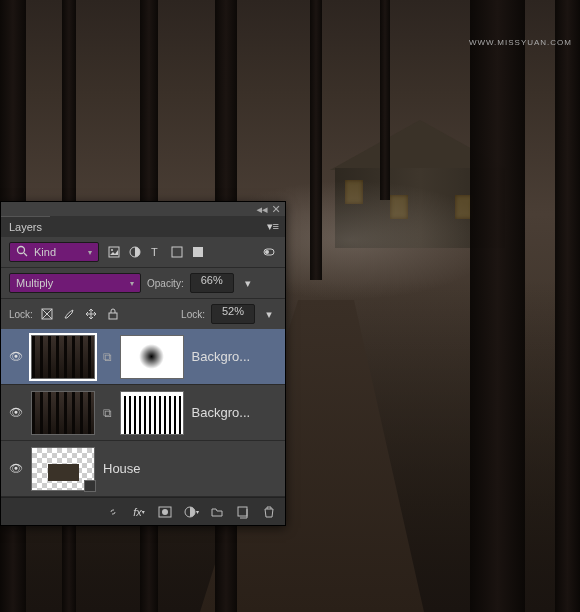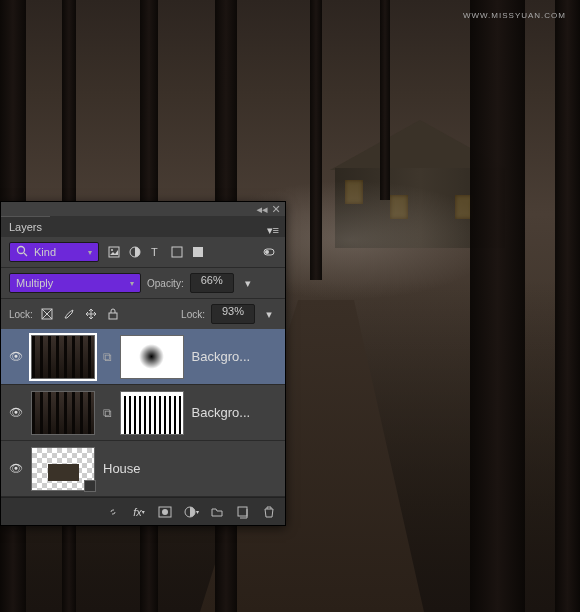--- a/index.html
+++ b/index.html
@@ -11,29 +11,29 @@
 .t8{left:380px;width:10px;height:200px}
 .house{position:absolute;left:300px;top:120px;width:260px;height:140px}
 .roof{position:absolute;left:30px;top:0;width:180px;height:50px;background:#3a3228;clip-path:polygon(50% 0,100% 100%,0 100%)}
 .wall{position:absolute;left:35px;top:48px;width:170px;height:80px;background:linear-gradient(90deg,#2e2820 0%,#3e362c 50%,#2e2820 100%)}
 .win{position:absolute;width:18px;height:24px;background:#5a4a2a;box-shadow:inset 0 0 4px #3a2a10}
 .w1{left:45px;top:60px}.w2{left:90px;top:75px}.w3{left:155px;top:75px}
 .path{position:absolute;left:200px;top:300px;width:280px;height:312px;background:linear-gradient(180deg,#3a2f26 0%,#2a2018 100%);clip-path:polygon(35% 0,55% 0,80% 100%,0 100%)}
 .ground{position:absolute;left:0;right:0;top:280px;height:332px;background:linear-gradient(180deg,transparent 0%,#1a1410 100%)}
 .fog{position:absolute;left:200px;top:180px;width:300px;height:120px;background:radial-gradient(ellipse,rgba(200,190,180,.25) 0%,transparent 70%)}
 .wm{position:absolute;top:2px;right:6px;font-size:14px;color:#fff;font-weight:bold;letter-spacing:1px}
-.wm2{position:absolute;top:6px;right:14px;font-size:8px;color:#aaa;letter-spacing:1px;margin-top:5px}
+.wm2{position:absolute;top:6px;right:8px;font-size:8px;color:#aaa;letter-spacing:1px;margin-top:32px}
 
 .panel{position:absolute;left:0;top:201px;width:286px;background:#404040;border:1px solid #000;box-shadow:0 2px 10px rgba(0,0,0,.6)}
 .phead{height:14px;background:#404040;display:flex;justify-content:flex-end;align-items:center;padding:0 4px;gap:4px}
 .phead .ic{width:10px;height:10px;display:flex;align-items:center;justify-content:center;color:#aaa;cursor:pointer}
 .tab{background:#323232;padding:4px 8px;display:inline-block;border-top:1px solid #555}
 .row{display:flex;align-items:center;padding:5px 8px;gap:6px;background:#404040}
 .row2{border-top:1px solid #2a2a2a}
-.sel{background:#6d28d9;border:1px solid #1a1a1a;height:20px;display:flex;align-items:center;padding:0 6px;gap:4px;border-radius:2px}
+.sel{background:#701a75;border:1px solid #1a1a1a;height:20px;display:flex;align-items:center;padding:0 6px;gap:4px;border-radius:2px}
 .sel .arr{margin-left:auto;font-size:8px;color:#aaa}
 .kind{width:90px}
 .blend{width:132px}
 .lbl{color:#bbb;font-size:10px}
 .opv{background:#2a2a2a;border:1px solid #1a1a1a;height:20px;width:44px;display:flex;align-items:flex-start;justify-content:center;border-radius:2px}
 .btn{width:16px;height:16px;display:flex;align-items:center;justify-content:center;color:#ccc;cursor:pointer}
 .filterbar{display:flex;gap:3px}
 .filterbar .btn{width:18px;height:18px}
 
 .layers{background:#404040;max-height:200px;overflow:hidden}
@@ -83,21 +83,21 @@
   <div class="tree t7"></div>
   <div class="tree t8"></div>
   <div class="wm2">WWW.MISSYUAN.COM</div>
 </div>
 
 <div class="panel">
   <div class="phead">
     <span class="ic">◂◂</span>
     <span class="ic">✕</span>
   </div>
-  <div style="display:flex;justify-content:space-between;align-items:flex-end;background:#323232">
+  <div style="display:flex;justify-content:space-between;align-items:center;background:#323232">
     <div class="tab">Layers</div>
     <span class="ic" style="padding-right:6px">▾≡</span>
   </div>
 
   <div class="row">
     <div class="sel kind">
       <svg>
           <circle cx="5" cy="5" r="3.5" fill="none" stroke="#ccc" stroke-width="1.3"></circle>
           <line x1="8" y1="8" x2="11" y2="11" stroke="#ccc" stroke-width="1.3"></line>
         </svg>
@@ -174,21 +174,21 @@
         </svg>
       </span>
     <span class="btn">
         <svg>
           <rect x="3" y="6" width="8" height="6" fill="none" stroke="#ccc"></rect>
           <path d="M5 6V4a2 2 0 014 0v2" fill="none" stroke="#ccc"></path>
         </svg>
       </span>
     <span class="lbl" style="margin-left:auto">Lock:</span>
     <div class="opv">
-        <span>93%</span>
+        <span>52%</span>
       </div>
     <span class="btn">▾</span>
   </div>
 
   <div class="layers">
     <div class="layer sel-layer">
       <span class="eye">👁</span>
       <div class="thumb selb">
           <div class="prev forest-th"></div>
         </div>

